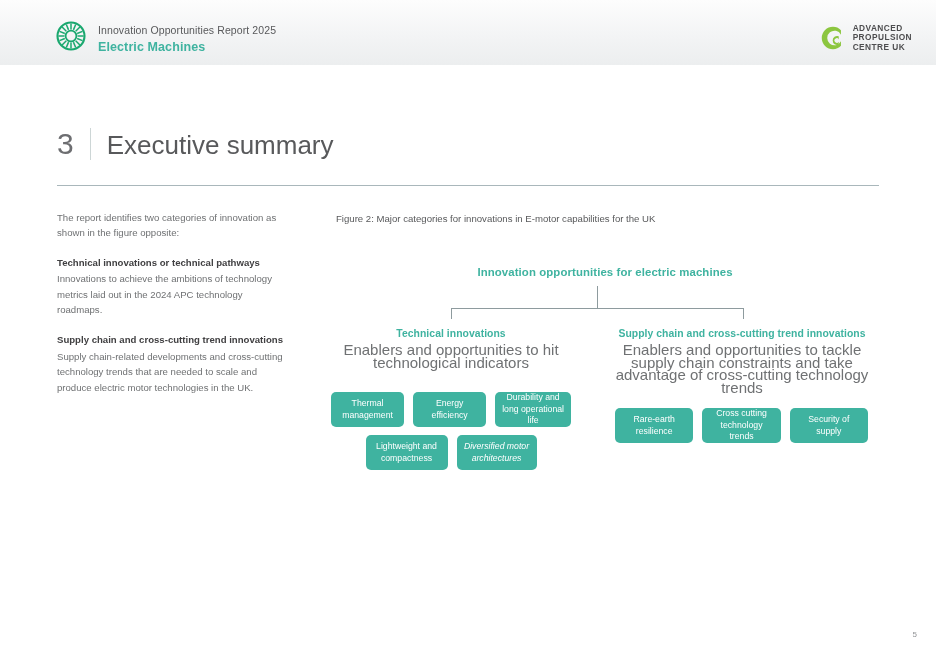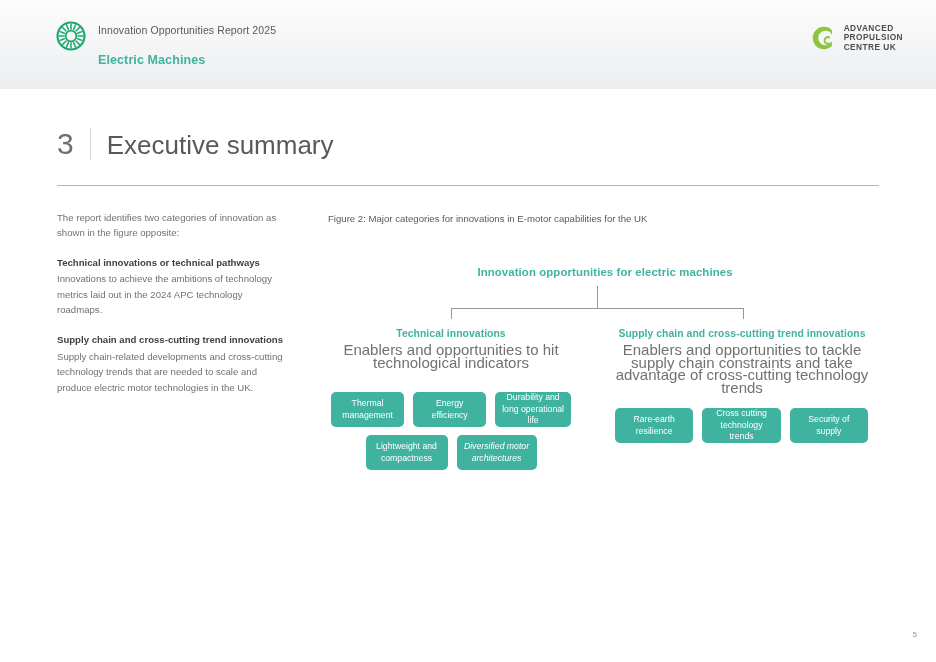--- a/index.html
+++ b/index.html
@@ -14,21 +14,21 @@
     overflow: hidden;
     font-family: "Liberation Sans", sans-serif;
     color: #58595b;
     -webkit-font-smoothing: antialiased;
   }
 
   
   #header-band {
     position: absolute;
     left: 0; top: 0;
-    width: 936px; height: 89px;
+    width: 936px; height: 65px;
     background: linear-gradient(180deg, #fdfdfd 0%, #f3f4f5 55%, #eceeef 100%);
   }
   #header-left {
     position: absolute;
     left: 56px; top: 21px;
     display: flex;
     align-items: flex-start;
   }
   #motor-icon { width: 30px; height: 30px; display: block; flex: 0 0 auto; }
   #header-titles { margin-left: 12px; padding-top: 2px; }
@@ -37,27 +37,27 @@
     line-height: 14px;
     color: #58595b;
     letter-spacing: 0.1px;
   }
   #report-subtitle {
     font-size: 12.5px;
     line-height: 16px;
     color: #3fb3a0;
     font-weight: bold;
     letter-spacing: 0.1px;
-    margin-top: 15px;
+    margin-top: 2px;
   }
 
   
   #apc-logo {
     position: absolute;
-    right: 33px; top: 24px;
+    right: 24px; top: 24px;
     display: flex;
     align-items: flex-start;
   }
   #apc-mark { width: 28px; height: 28px; display: block; }
   #apc-wordmark {
     margin-left: 7px;
     font-size: 8.3px;
     line-height: 9.4px;
     font-weight: bold;
     color: #4d4d4f;
@@ -114,21 +114,21 @@
   .sub-head {
     font-weight: bold;
     color: #414042;
     margin-bottom: 1px !important;
   }
   .block-gap { margin-top: 15px !important; }
 
   
   #figure-caption {
     position: absolute;
-    left: 328px; top: 212px;
+    left: 336px; top: 212px;
     font-size: 9.6px;
     line-height: 14px;
     color: #58595b;
   }
   #diagram-title {
     position: absolute;
     left: 331px; top: 266px;
     width: 548px;
     text-align: center;
     font-size: 11.4px;

